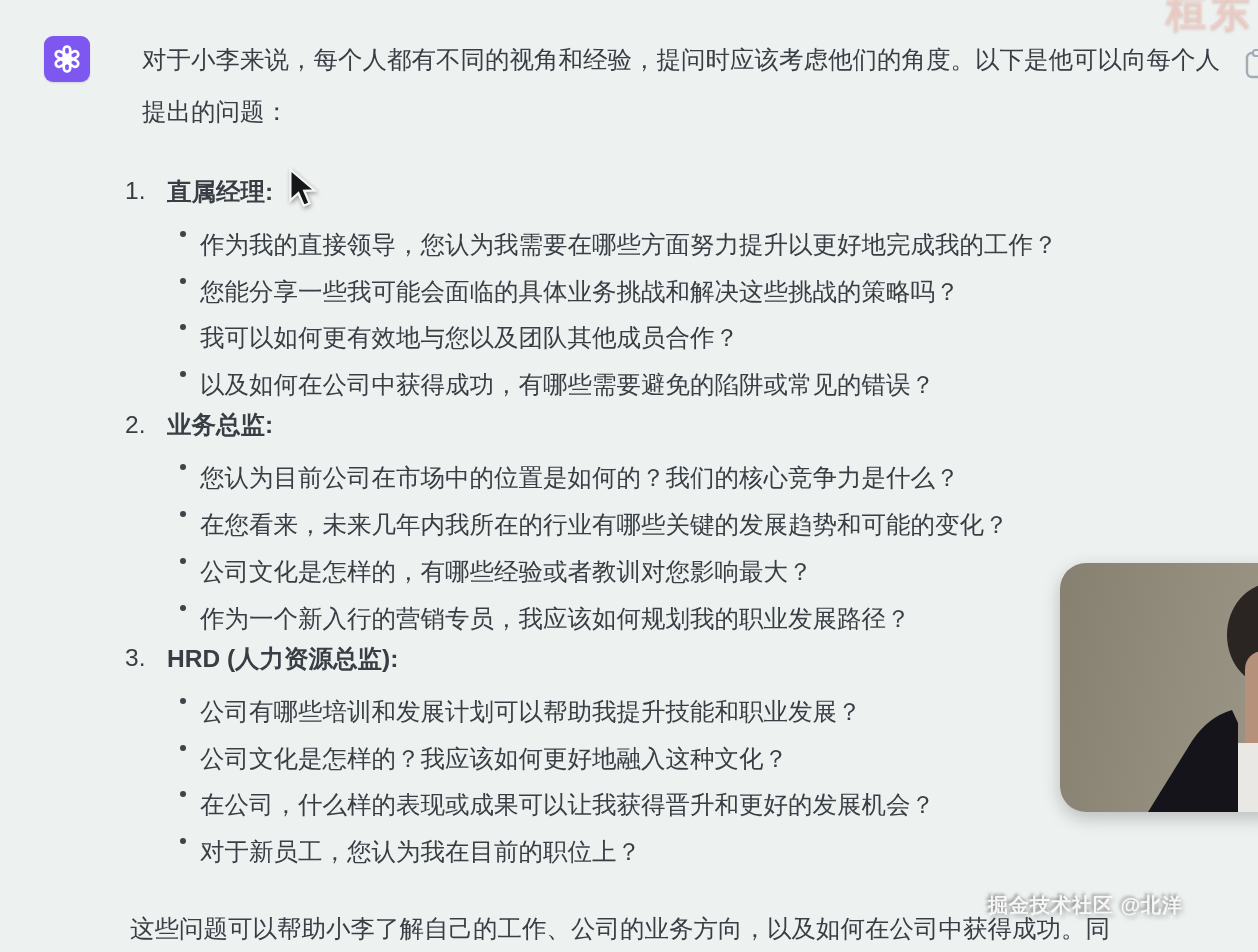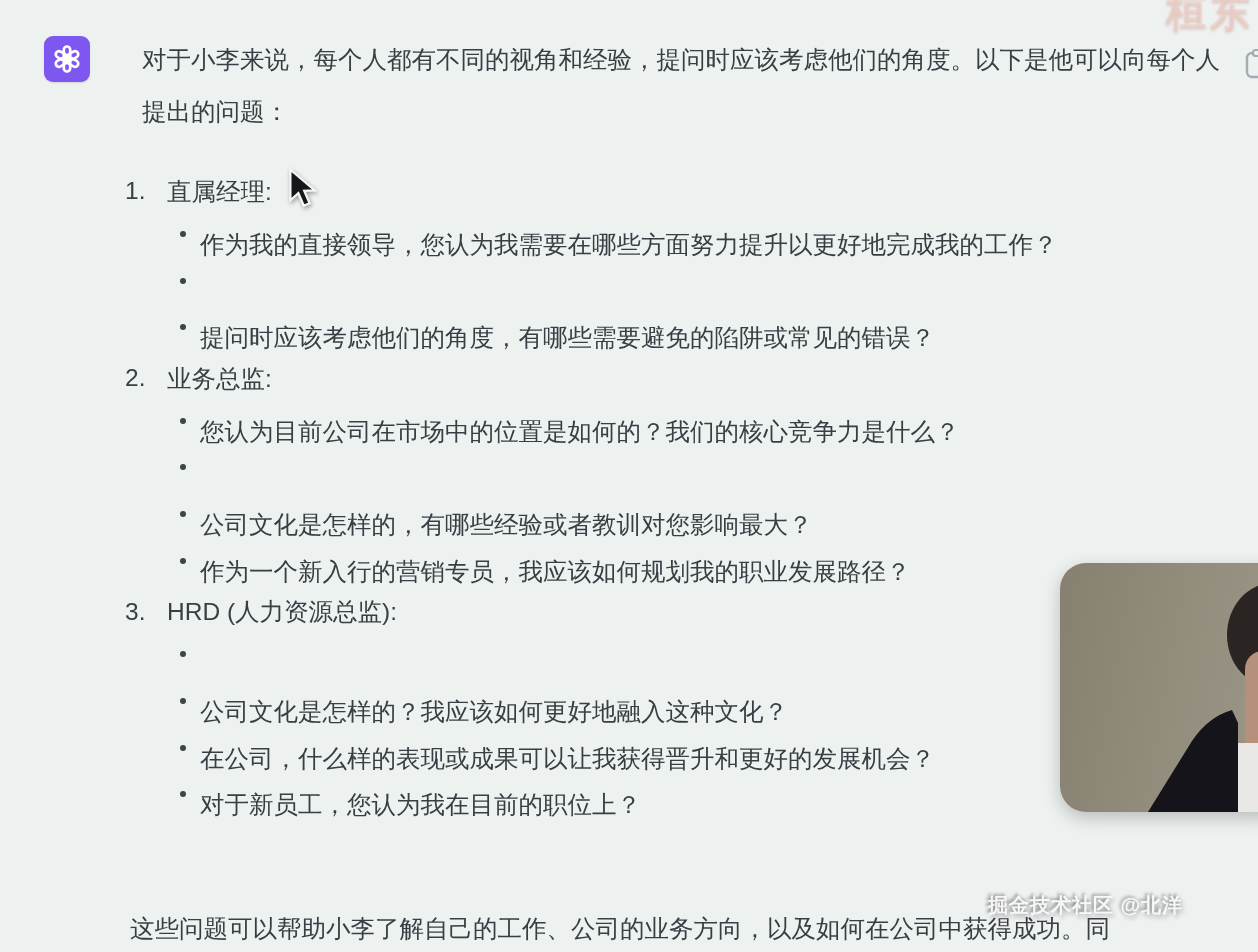--- a/index.html
+++ b/index.html
@@ -23,21 +23,21 @@
   .msg-intro{
     position:absolute;left:118px;top:34px;width:1085px;
     font-size:24.5px;line-height:52px;margin-left:24px;
   }
   
   .qlist{
     position:absolute;left:122px;top:168px;width:1110px;
   }
   .row{height:46.7px;display:flex;align-items:center;font-size:24.5px;}
   .section-row .num{width:42px;padding-left:3px;flex:0 0 auto;}
-  .section-row .title{flex:0 0 auto;}
+  .section-row .title{flex:0 0 auto;font-weight:bold;}
   .bullet-row{padding-left:58px;}
   .dot{
     flex:0 0 auto;width:6px;height:6px;border-radius:50%;
     background:#3f444a;margin-right:14px;margin-top:-8px;
   }
   .btext{white-space:nowrap;margin-top:13px;}
   
   .msg-outro{
     position:absolute;left:130px;top:903px;width:1128px;
     font-size:24.5px;line-height:52px;white-space:nowrap;overflow:hidden;
@@ -111,52 +111,59 @@
     <div class="row section-row">
       <span class="num">1.</span>
       <span class="title">直属经理:</span>
     </div>
     <div class="row bullet-row">
       <span class="dot"></span>
       <span class="btext">作为我的直接领导，您认为我需要在哪些方面努力提升以更好地完成我的工作？</span>
     </div>
     <div class="row bullet-row">
       <span class="dot"></span>
-    </div>
-    <div class="row bullet-row">
-      <span class="dot"></span>
-      <span class="btext">提问时应该考虑他们的角度，有哪些需要避免的陷阱或常见的错误？</span>
+      <span class="btext">您能分享一些我可能会面临的具体业务挑战和解决这些挑战的策略吗？</span>
+    </div>
+    <div class="row bullet-row">
+      <span class="dot"></span>
+      <span class="btext">我可以如何更有效地与您以及团队其他成员合作？</span>
+    </div>
+    <div class="row bullet-row">
+      <span class="dot"></span>
+      <span class="btext">以及如何在公司中获得成功，有哪些需要避免的陷阱或常见的错误？</span>
     </div>
 
     <div class="row section-row">
       <span class="num">2.</span>
       <span class="title">业务总监:</span>
     </div>
     <div class="row bullet-row">
       <span class="dot"></span>
       <span class="btext">您认为目前公司在市场中的位置是如何的？我们的核心竞争力是什么？</span>
     </div>
     <div class="row bullet-row">
       <span class="dot"></span>
+      <span class="btext">在您看来，未来几年内我所在的行业有哪些关键的发展趋势和可能的变化？</span>
     </div>
     <div class="row bullet-row">
       <span class="dot"></span>
       <span class="btext">公司文化是怎样的，有哪些经验或者教训对您影响最大？</span>
     </div>
     <div class="row bullet-row">
       <span class="dot"></span>
       <span class="btext">作为一个新入行的营销专员，我应该如何规划我的职业发展路径？</span>
     </div>
 
     <div class="row section-row">
       <span class="num">3.</span>
       <span class="title">HRD (人力资源总监):</span>
     </div>
     <div class="row bullet-row">
       <span class="dot"></span>
+      <span class="btext">公司有哪些培训和发展计划可以帮助我提升技能和职业发展？</span>
     </div>
     <div class="row bullet-row">
       <span class="dot"></span>
       <span class="btext">公司文化是怎样的？我应该如何更好地融入这种文化？</span>
     </div>
     <div class="row bullet-row">
       <span class="dot"></span>
       <span class="btext">在公司，什么样的表现或成果可以让我获得晋升和更好的发展机会？</span>
     </div>
     <div class="row bullet-row">

